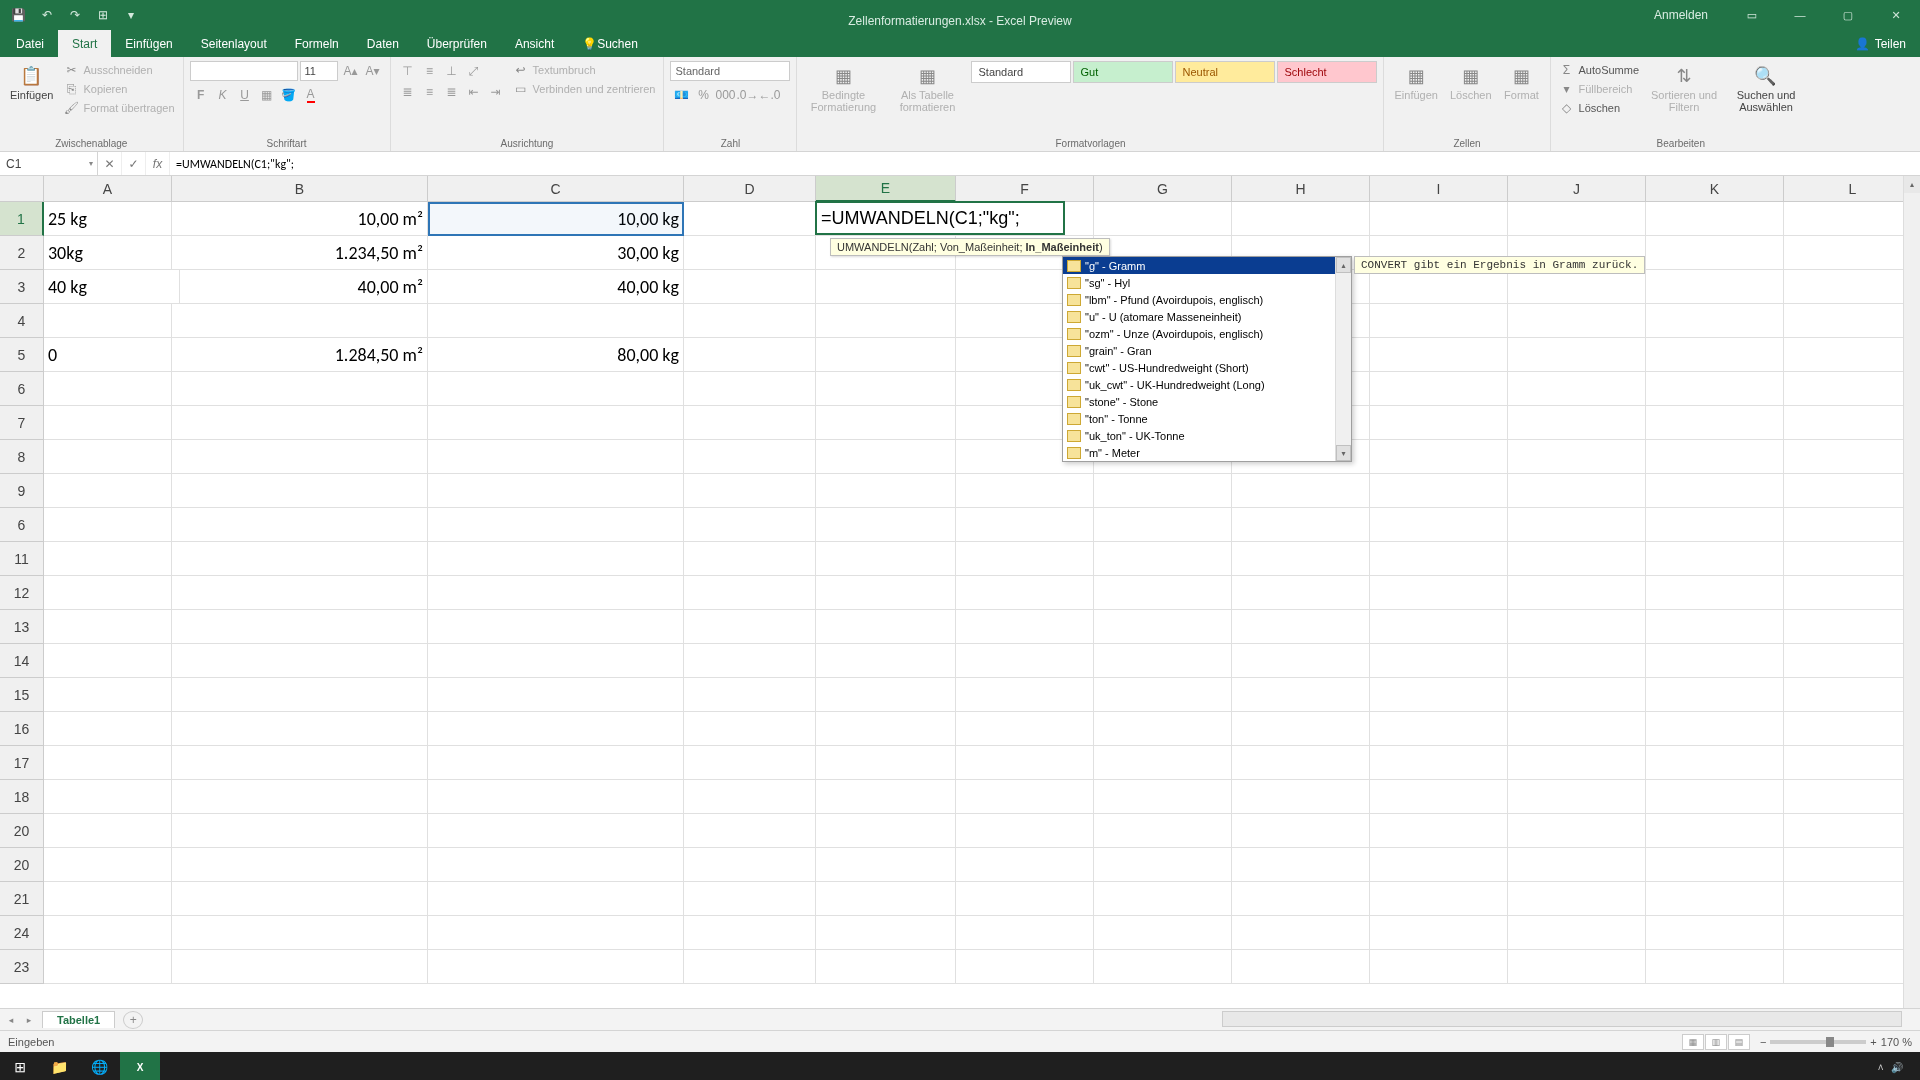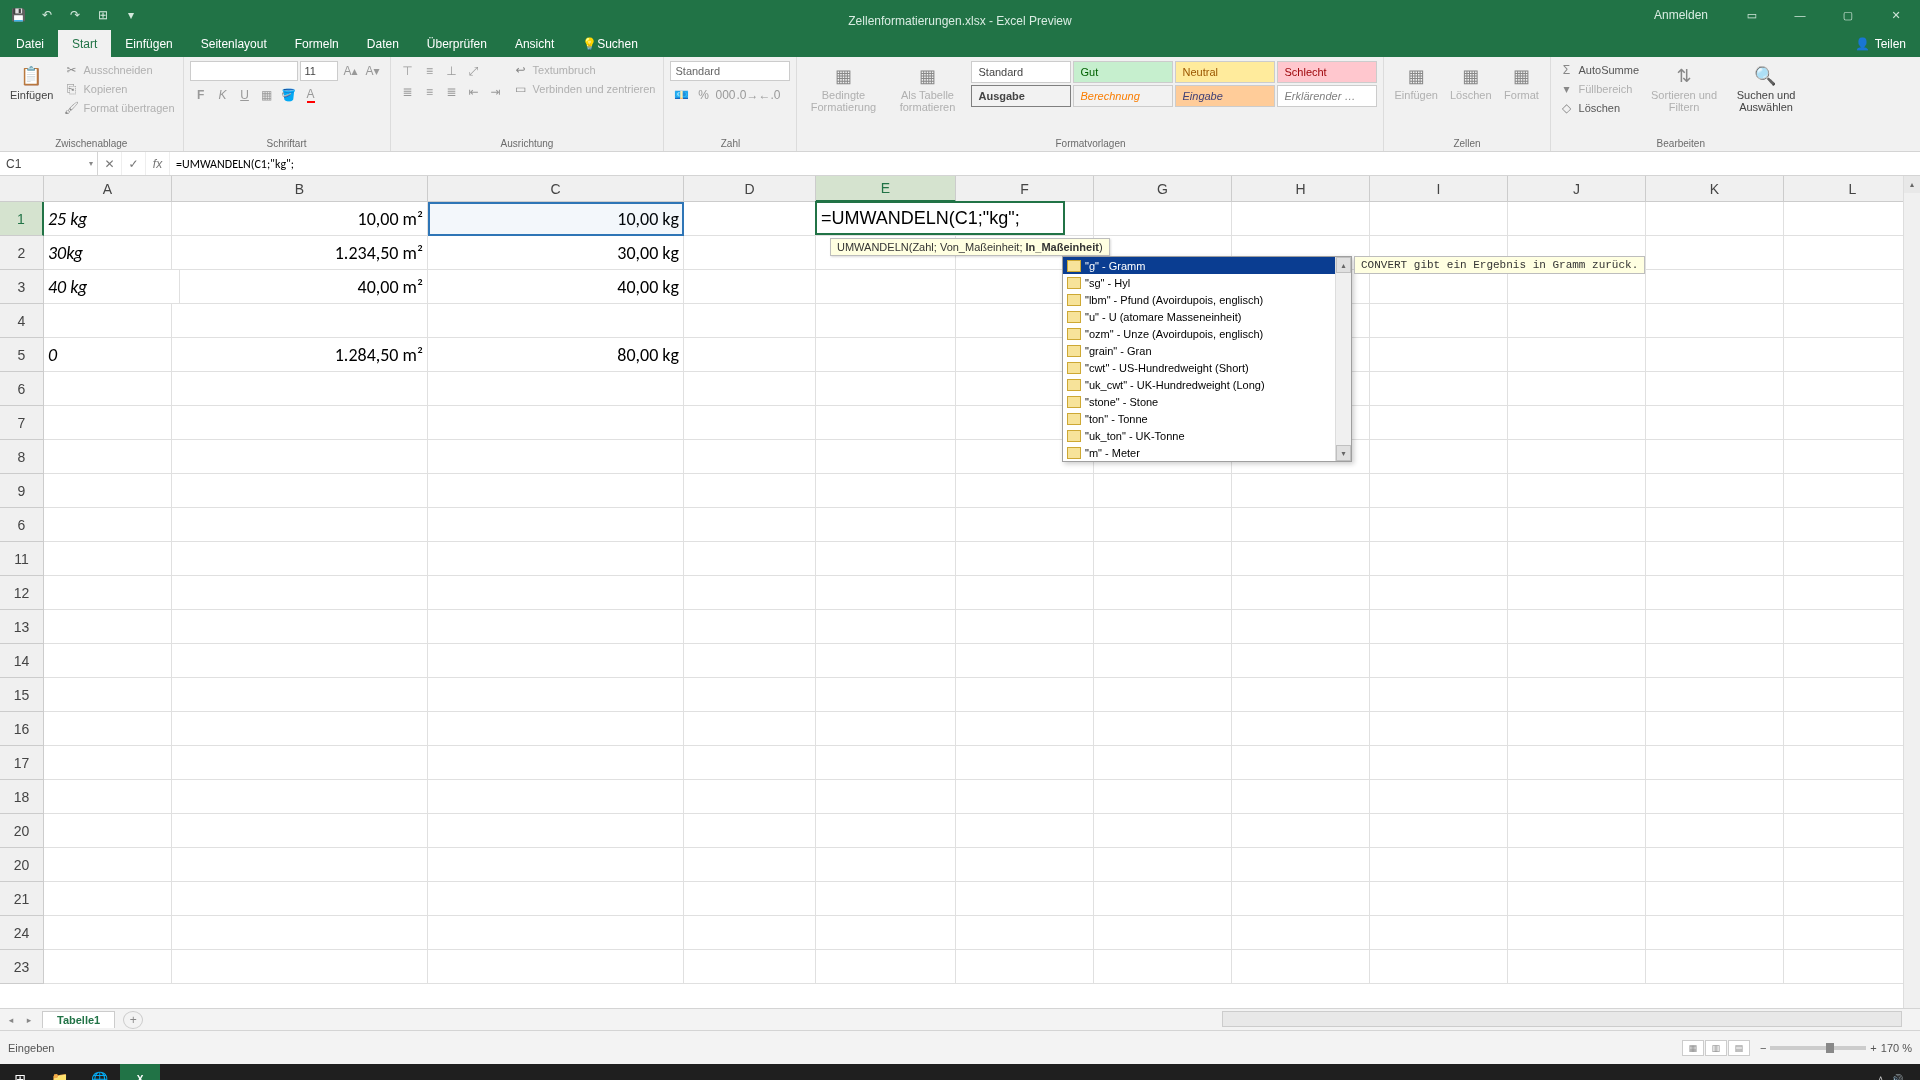--- a/index.html
+++ b/index.html
@@ -61,21 +61,21 @@
 .corner { position: absolute; left: 0; top: 0; width: 44px; height: 26px; background: #f0f0f0; border-right: 1px solid #ccc; border-bottom: 1px solid #ccc; }
 .colhdrs { position: absolute; left: 44px; top: 0; height: 26px; display: flex; }
 .colhdr { background: #f0f0f0; border-right: 1px solid #ccc; border-bottom: 1px solid #ccc; display: flex; align-items: center; justify-content: center; font-size: 14px; color: #444; }
 .colhdr.active { background: #d5e3cf; color: #217346; border-bottom: 2px solid #217346; }
 .rowhdrs { position: absolute; left: 0; top: 26px; width: 44px; }
 .rowhdr { background: #f0f0f0; border-right: 1px solid #ccc; border-bottom: 1px solid #ccc; display: flex; align-items: center; justify-content: center; font-size: 14px; color: #444; }
 .rowhdr.active { background: #d5e3cf; color: #217346; border-right: 2px solid #217346; }
 .cells { position: absolute; left: 44px; top: 26px; }
 .cell { position: absolute; border-right: 1px solid #e0e0e0; border-bottom: 1px solid #e0e0e0; font-size: 18px; font-family: Calibri, sans-serif; color: #000; display: flex; align-items: center; padding: 0 4px; }
 .cell.right { justify-content: flex-end; }
-.cell.left { justify-content: flex-start; font-style: italic; }
+.cell.left { justify-content: flex-start; }
 .editing-cell { position: absolute; border: 2px solid #217346; background: #fff; font-size: 18px; font-family: Calibri, sans-serif; padding: 2px 4px; display: flex; align-items: center; z-index: 5; }
 .ref-highlight { position: absolute; border: 2px solid #2e75b6; background: rgba(46,117,182,0.06); z-index: 3; pointer-events: none; }
 
 
 .fn-tooltip { position: absolute; background: #ffffe1; border: 1px solid #bdbdbd; font-size: 11px; padding: 2px 6px; color: #333; z-index: 10; white-space: nowrap; box-shadow: 1px 1px 2px rgba(0,0,0,0.15); }
 .fn-tooltip b { font-weight: bold; }
 
 
 .autocomplete { position: absolute; background: #fff; border: 1px solid #9f9f9f; font-size: 11px; z-index: 11; box-shadow: 2px 2px 5px rgba(0,0,0,0.2); width: 290px; }
 .autocomplete .item { display: flex; align-items: center; gap: 4px; padding: 1px 4px; height: 17px; cursor: default; }
@@ -87,21 +87,21 @@
 
 
 .sheetbar { height: 22px; border-top: 1px solid #d4d4d4; background: #f3f3f3; display: flex; align-items: center; font-size: 11px; position: relative; }
 .sheetbar .nav { display: flex; gap: 0; padding-left: 2px; }
 .sheetbar .nav .nb { width: 18px; height: 18px; display: flex; align-items: center; justify-content: center; color: #888; font-size: 9px; }
 .sheetbar .tab { background: #fff; border: 1px solid #ccc; border-bottom: none; padding: 2px 14px; font-weight: bold; color: #217346; margin-left: 4px; }
 .sheetbar .addtab { width: 20px; height: 18px; display: flex; align-items: center; justify-content: center; border: 1px solid #ccc; border-radius: 50%; margin-left: 8px; color: #888; font-size: 12px; }
 .sheetbar .hscroll { position: absolute; right: 18px; width: 680px; height: 16px; background: #e8e8e8; border: 1px solid #ccc; top: 2px; }
 
 
-.statusbar { height: 34px; background: #f3f3f3; border-top: 1px solid #d4d4d4; display: flex; align-items: center; font-size: 11px; color: #555; padding: 0 8px; }
+.statusbar { height: 22px; background: #f3f3f3; border-top: 1px solid #d4d4d4; display: flex; align-items: center; font-size: 11px; color: #555; padding: 0 8px; }
 .statusbar .views { margin-left: auto; display: flex; align-items: center; gap: 1px; }
 .statusbar .views .vb { width: 22px; height: 16px; border: 1px solid #ccc; background: #fff; font-size: 9px; display: flex; align-items: center; justify-content: center; color: #888; }
 .statusbar .zoom { display: flex; align-items: center; gap: 4px; margin-left: 10px; }
 .statusbar .zoom .slider { width: 96px; height: 4px; background: #ccc; position: relative; }
 .statusbar .zoom .slider .thumb { position: absolute; left: 58%; top: -3px; width: 8px; height: 10px; background: #888; }
 
 
 .vscroll { position: absolute; right: 0; top: 0; bottom: 0; width: 17px; background: #f0f0f0; border-left: 1px solid #ddd; }
 .vscroll .sbtn { height: 17px; background: #e8e8e8; font-size: 8px; display: flex; align-items: center; justify-content: center; color: #666; }
 
@@ -259,26 +259,20 @@
       <div class="bigbtn disabled-text">
           <div class="ico">▦</div>
           <span style="max-width:72px; text-align:center;">Als Tabelle formatieren</span>
         </div>
       <div class="styles-gallery">
         <div class="styles-row">
           <div class="style-cell">Standard</div>
           <div class="style-cell gut">Gut</div>
           <div class="style-cell neutral">Neutral</div>
           <div class="style-cell schlecht">Schlecht</div>
-        </div>
-        <div class="styles-row">
-          <div class="style-cell ausgabe">Ausgabe</div>
-          <div class="style-cell berechnung">Berechnung</div>
-          <div class="style-cell eingabe">Eingabe</div>
-          <div class="style-cell erklar">Erklärender …</div>
         </div>
       </div>
     </div>
     <div class="group-label">Formatvorlagen</div>
   </div>
 
   <div class="group">
     <div class="group-body">
       <div class="bigbtn disabled-text">
           <div class="ico">▦</div>

